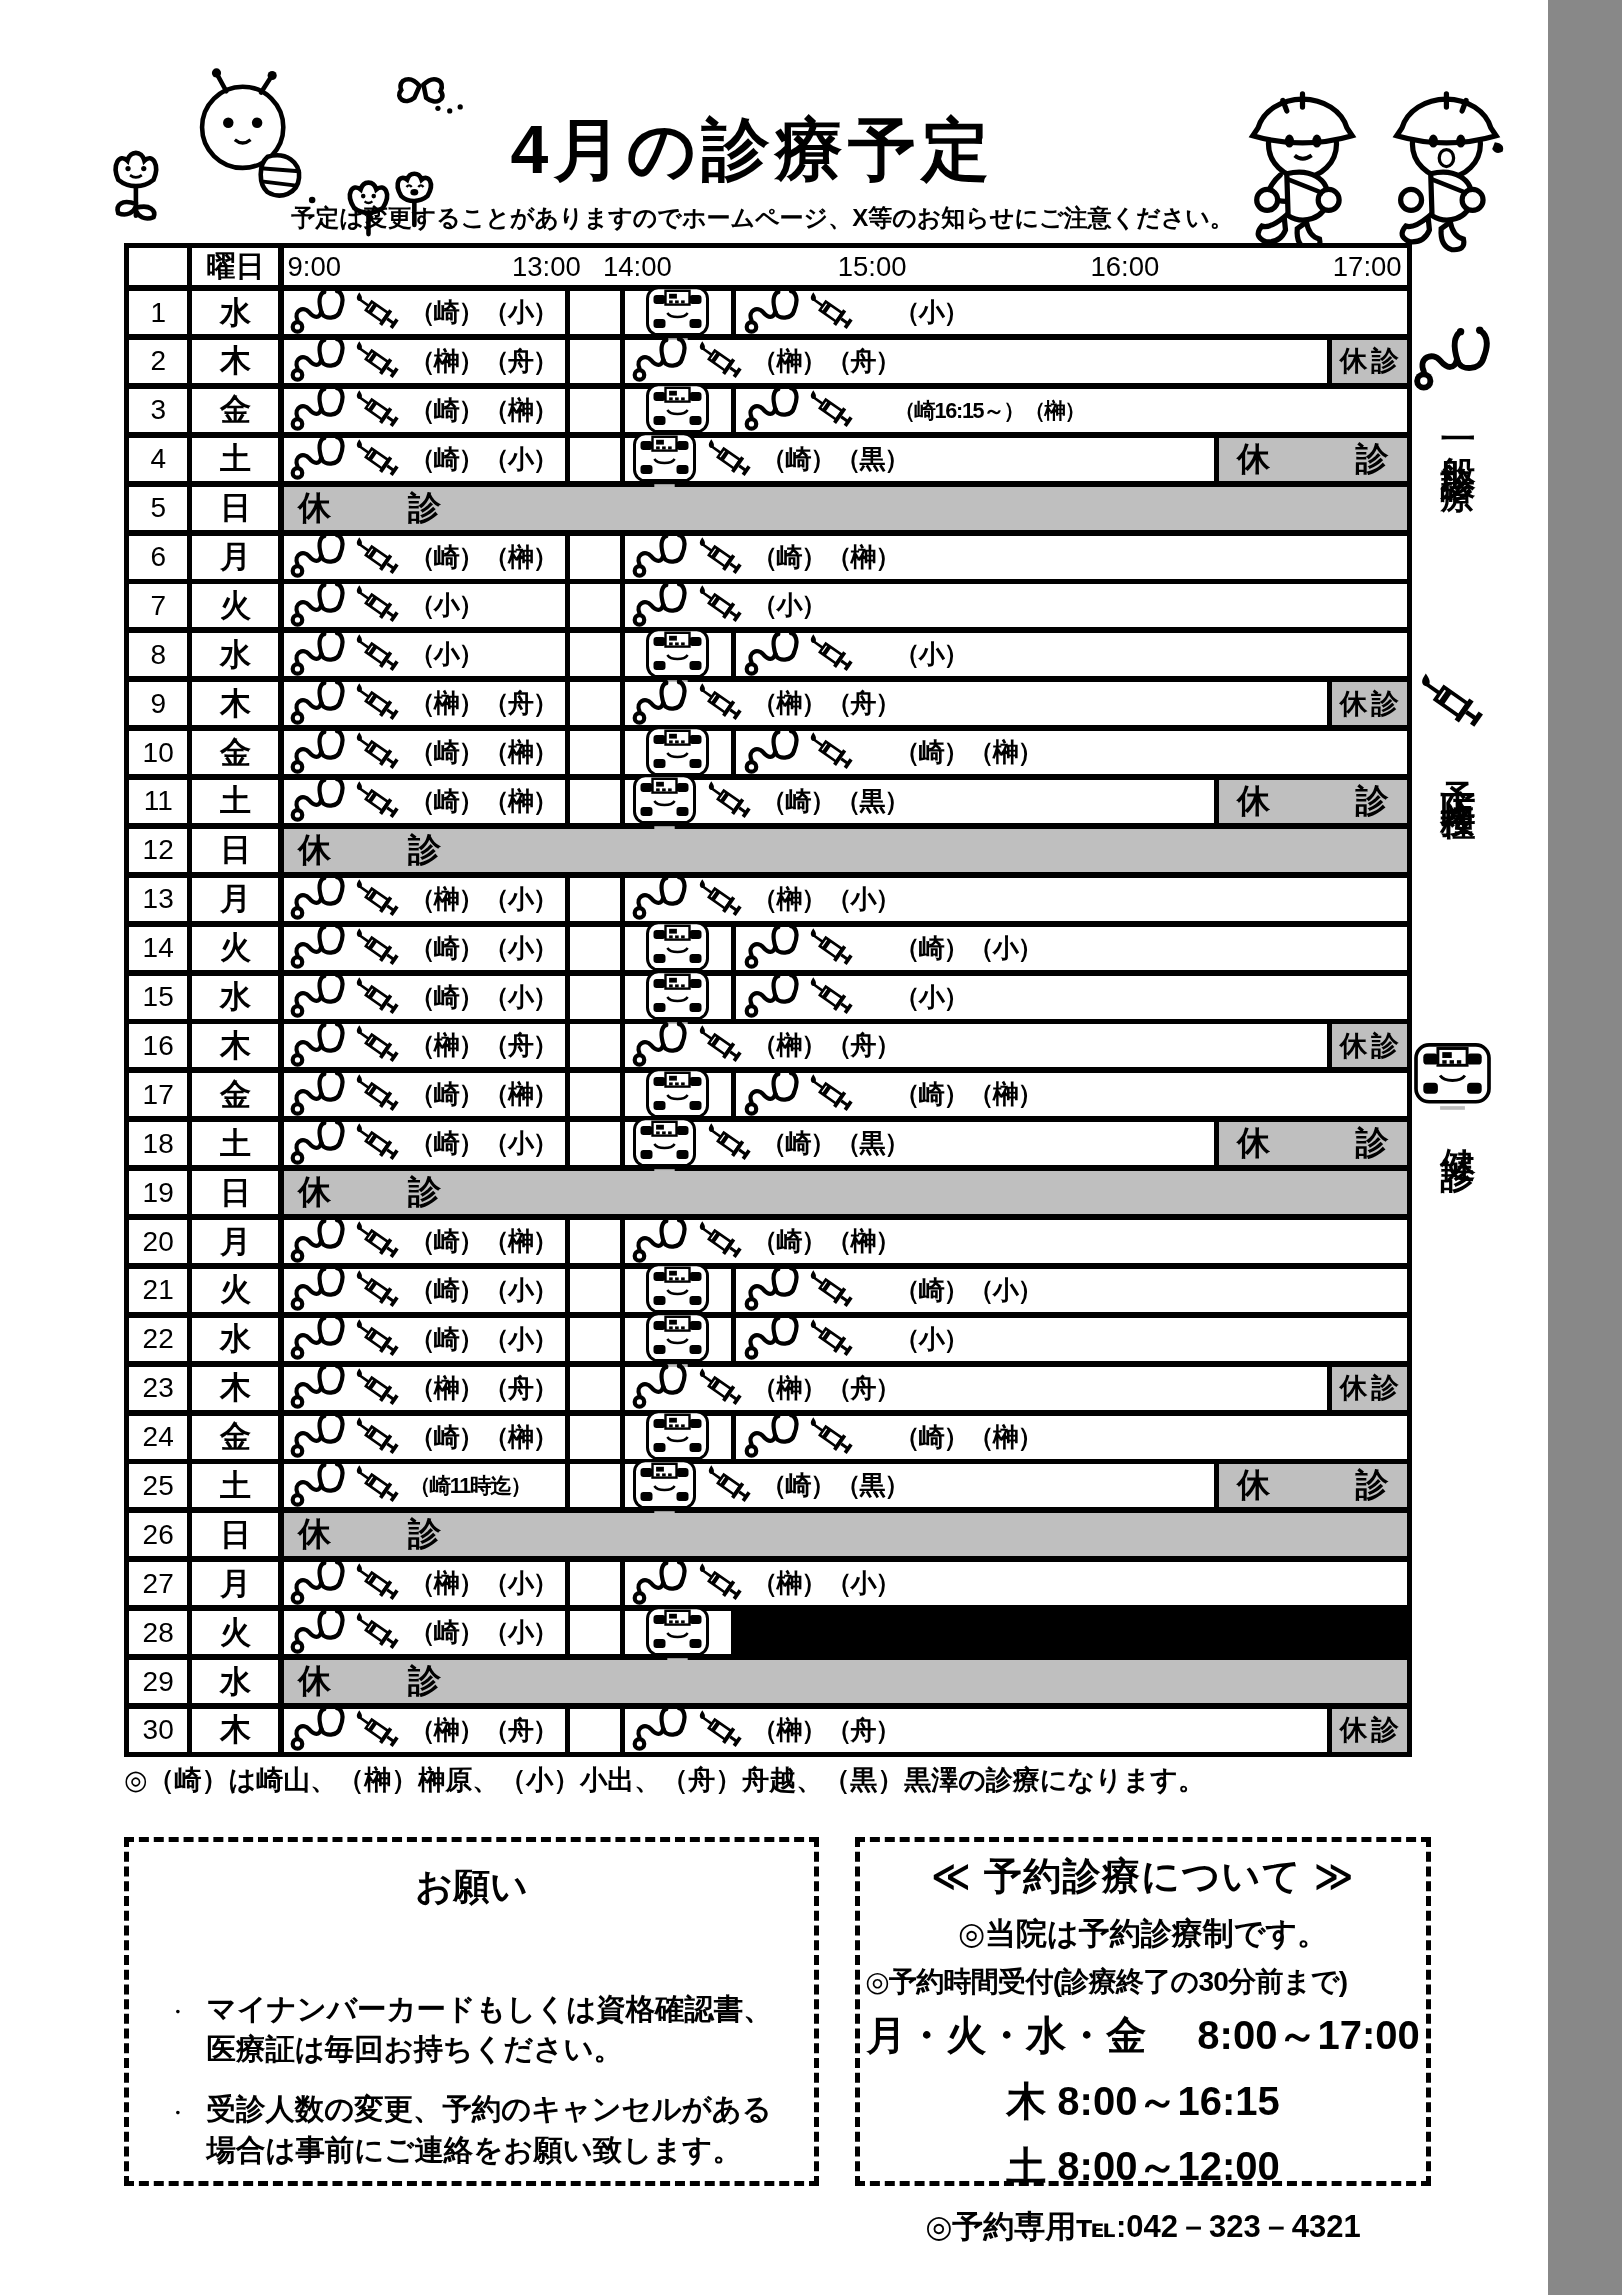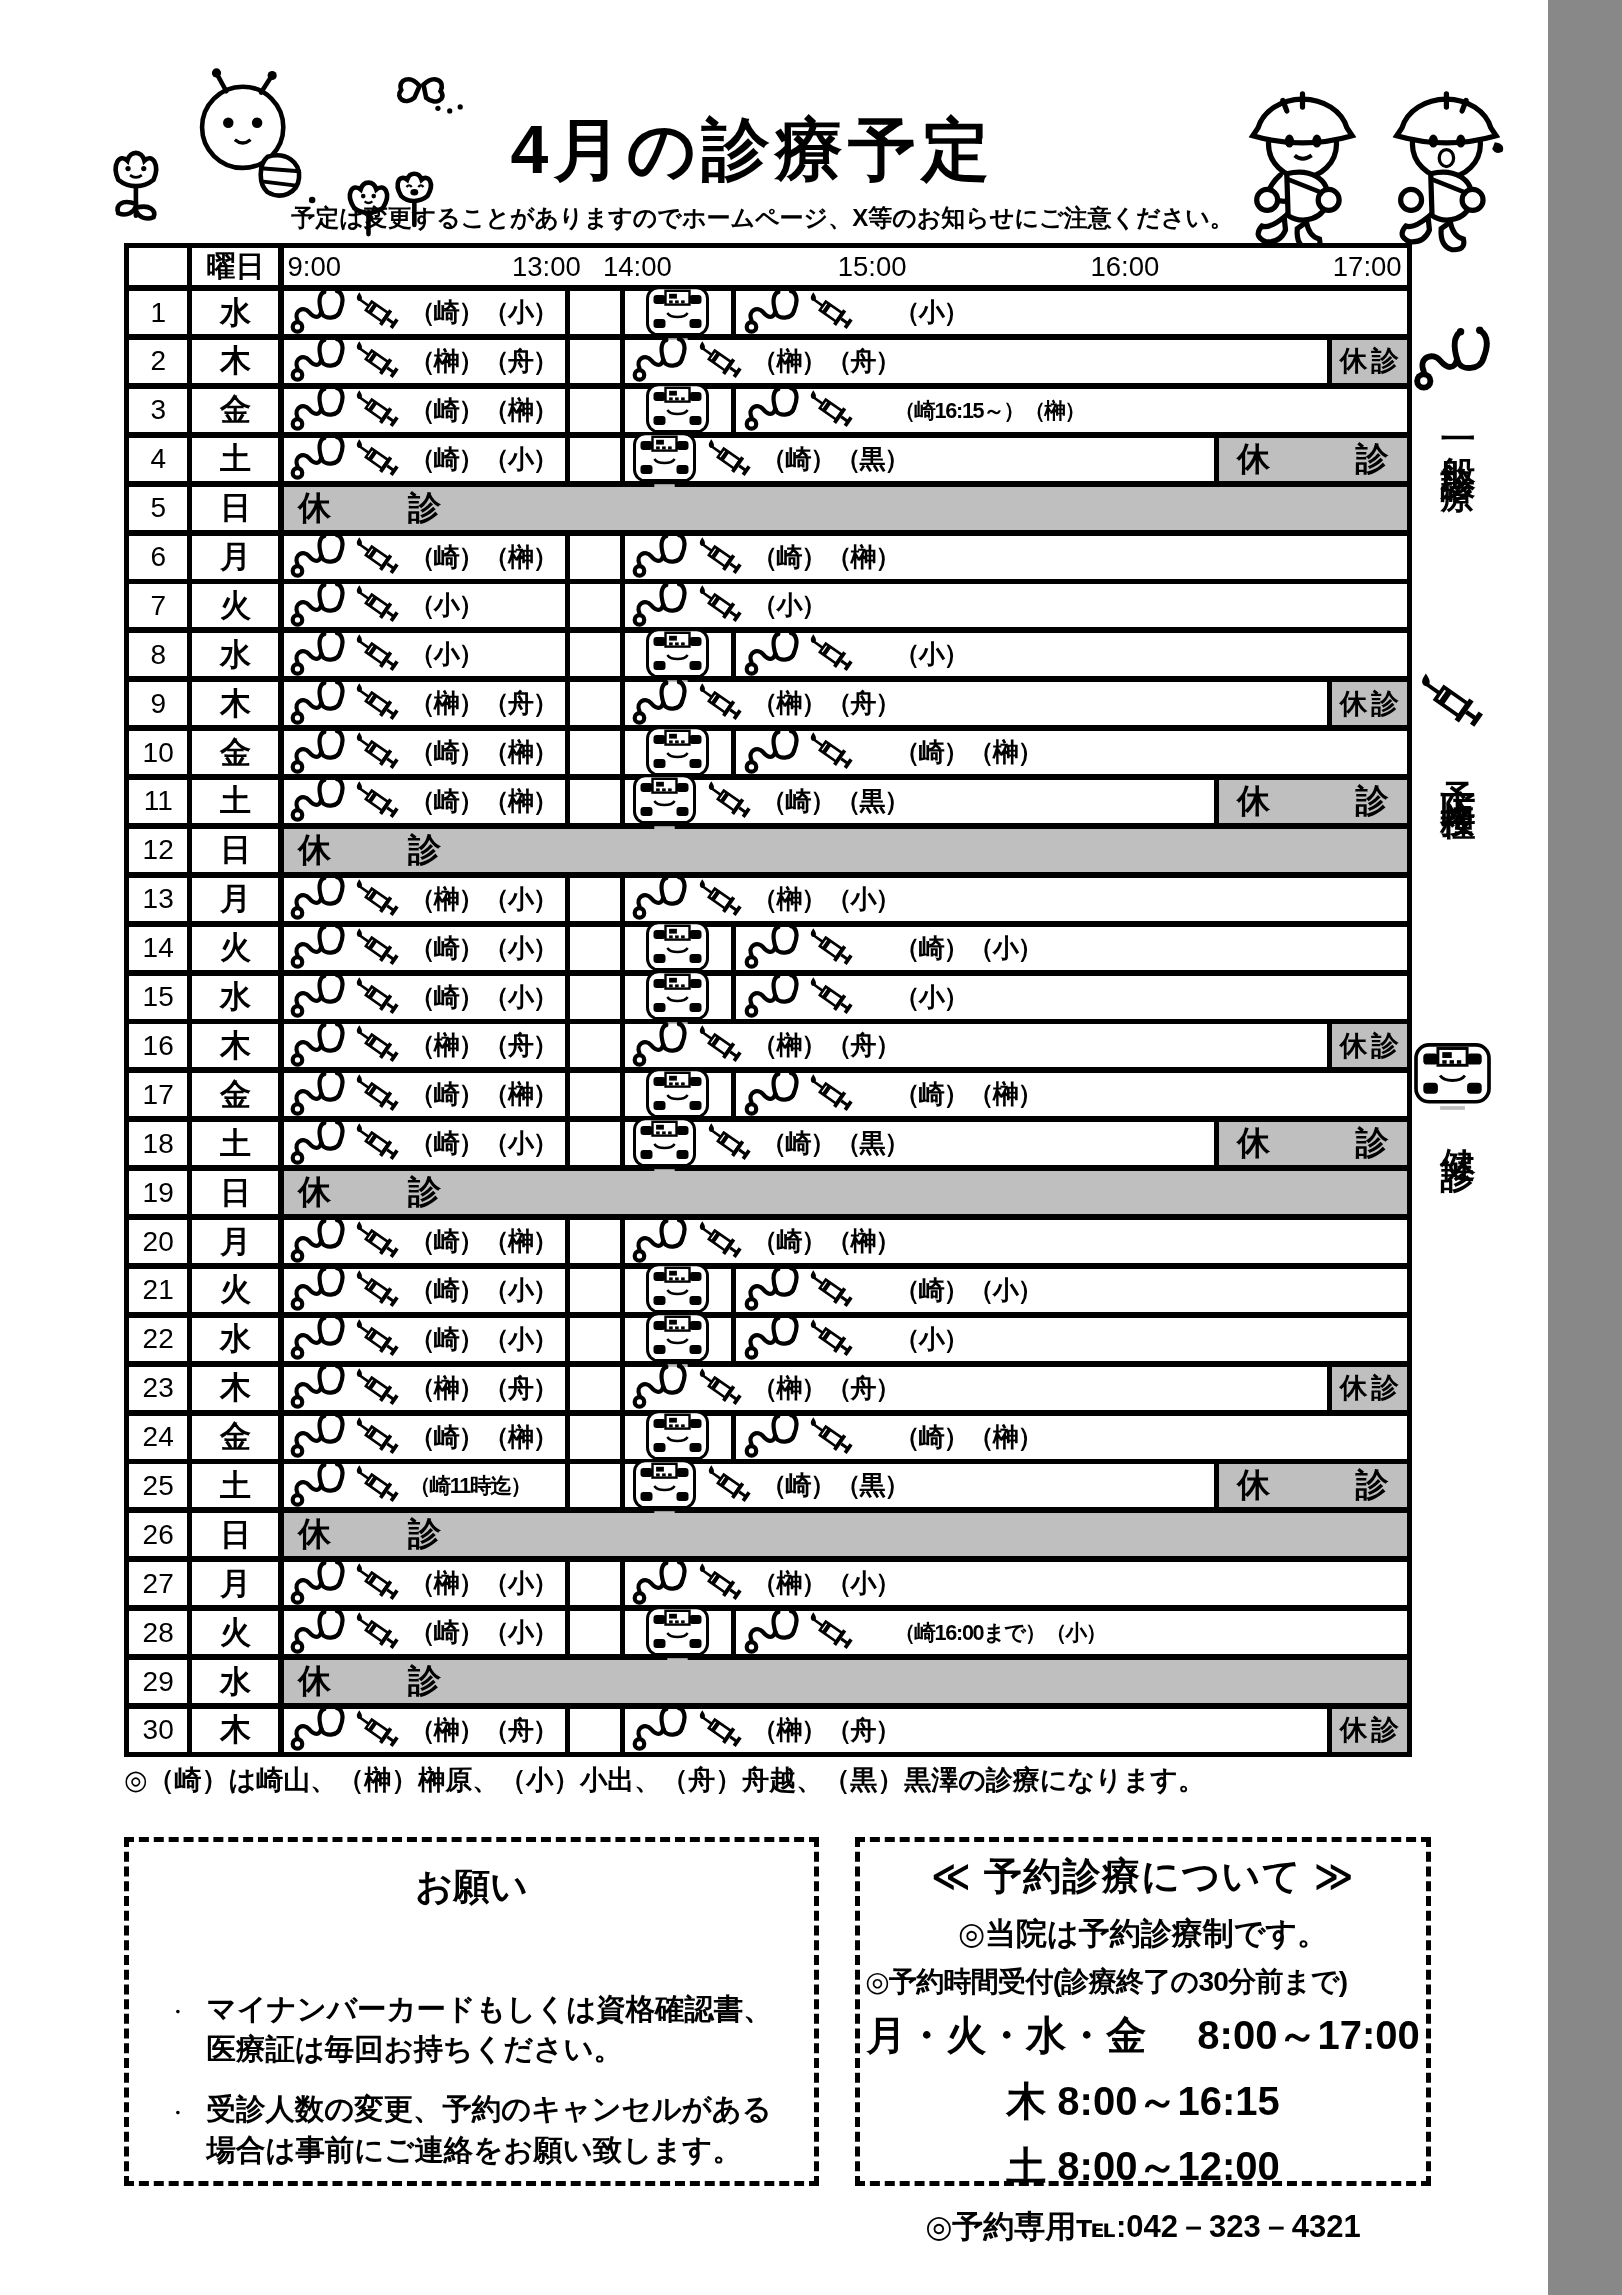--- a/index.html
+++ b/index.html
@@ -936,29 +936,20 @@
               <use href="#sym-syringe"></use>
             </svg>
             <span class="lbl">（崎）（小）</span>
           </div>
           <div class="ccell gapc"></div>
           <div class="ccell kcell">
             <svg class="cicon kenshin" viewBox="0 0 102 92" width="67" height="60">
               <use href="#sym-kenshin"></use>
             </svg>
           </div>
-          <div class="ccell a wgap">
-            <svg class="cicon stethoscope" viewBox="0 0 88 76" width="58" height="50">
-              <use href="#sym-stethoscope"></use>
-            </svg>
-            <svg class="cicon syringe" viewBox="0 0 80 72" width="52" height="47">
-              <use href="#sym-syringe"></use>
-            </svg>
-            <span class="lbl small">（崎16:00まで）（小）</span>
-          </div>
         </div>
       </div>
       <div class="crow">
         <div class="ccell day">29</div>
         <div class="ccell wd">水</div>
         <div class="sched">
           <div class="ccell grey gfull">
             <span class="cch">休</span>
             <span class="cch">診</span>
           </div>

